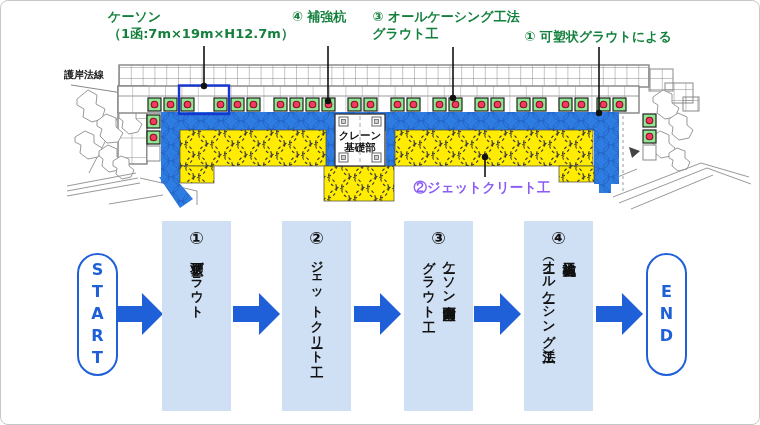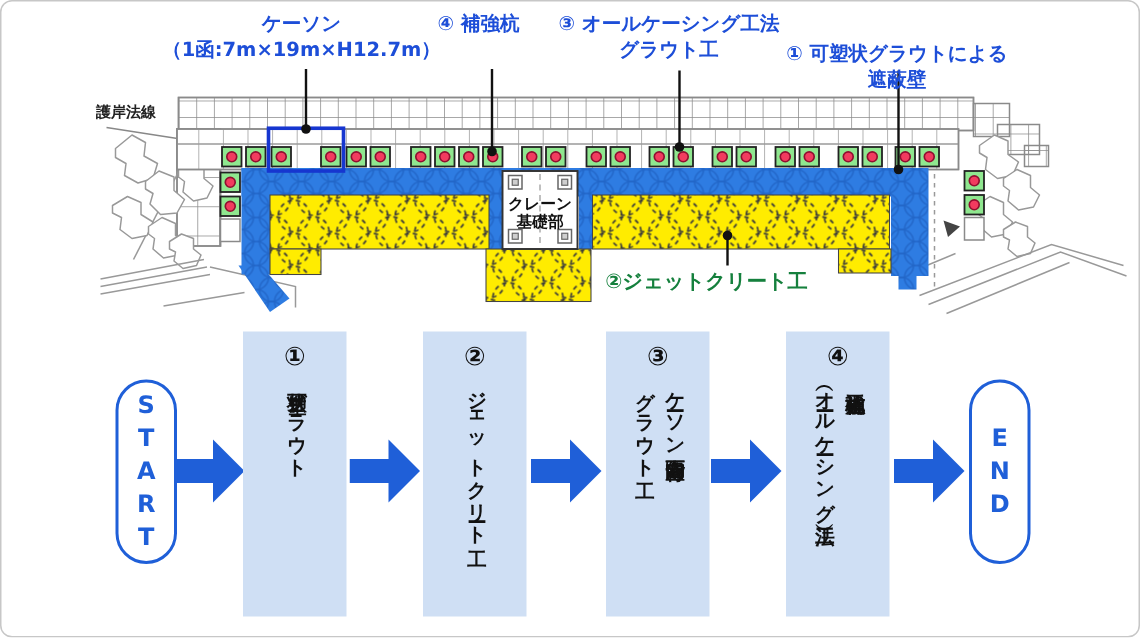--- a/index.html
+++ b/index.html
@@ -11,26 +11,26 @@
     --pile-green:#8fe78f;
     --pile-dot-red:#f23b5f;
     --grid-gray:#8a8a8a;
   }
   html,body{margin:0;padding:0;background:#fff;}
   body{font-family:"DejaVu Sans","Liberation Sans",sans-serif;}
   .card{position:relative;width:758px;height:423px;background:#fff;
         border:1px solid #c7c7c7;border-radius:8px;overflow:hidden;}
   
   .diagram{position:absolute;left:0;top:0;width:760px;height:212px;}
-  .dlabel{position:absolute;transform:translateX(-50%);text-align:center;
-          font-size:13px;font-weight:bold;color:#1d4ed8;line-height:1.3;white-space:nowrap;}
+  .dlabel{position:absolute;transform:translateX(-50%);text-align:left;
+          font-size:13px;font-weight:bold;color:#15803d;line-height:1.3;white-space:nowrap;}
   .dlabel span{display:block;}
   .shoreline{position:absolute;left:63px;top:67px;font-size:10px;font-weight:bold;color:#222;white-space:nowrap;}
-  .jetlabel{position:absolute;left:470px;top:178px;transform:translateX(-50%);
-            font-size:13.5px;font-weight:bold;color:#15803d;white-space:nowrap;}
+  .jetlabel{position:absolute;left:481px;top:178px;transform:translateX(-50%);
+            font-size:13.5px;font-weight:bold;color:#8b5cf6;white-space:nowrap;font-family:Liberation Mono, monospace;}
   
   .terminal{position:absolute;width:41px;height:123px;box-sizing:border-box;
             border:2.5px solid var(--accent-blue);border-radius:21px;background:#fff;
             color:var(--accent-blue);font-weight:bold;font-size:16px;
             writing-mode:vertical-rl;text-orientation:upright;letter-spacing:3px;
             display:flex;align-items:center;justify-content:center;}
   .t-start{left:76px;top:252px;}
   .t-end{left:645px;top:252px;}
   .step{position:absolute;top:220px;width:69px;height:190px;background:var(--step-box-fill);
         display:flex;flex-direction:column;align-items:center;color:#111;}
@@ -231,21 +231,20 @@
     </div>
     <div class="dlabel" style="left:318px;top:8px;">
       <span>④ 補強杭</span>
     </div>
     <div class="dlabel" style="left:445px;top:8px;">
       <span>③ オールケーシング工法</span>
       <span>グラウト工</span>
     </div>
     <div class="dlabel" style="left:597px;top:8px;margin-top:20px;">
       <span>① 可塑状グラウトによる</span>
-      <span>遮蔽壁</span>
     </div>
     <div class="jetlabel">②ジェットクリート工</div>
   </div>
 
   <div>
     <div class="terminal t-start">START</div>
 
     <div class="arrow a1">
       <svg width="48" height="44" viewBox="0 0 48 44">
           <polygon points="0,14 26,14 26,1 47,22 26,43 26,30 0,30" style="fill:var(--accent-blue)"></polygon>

